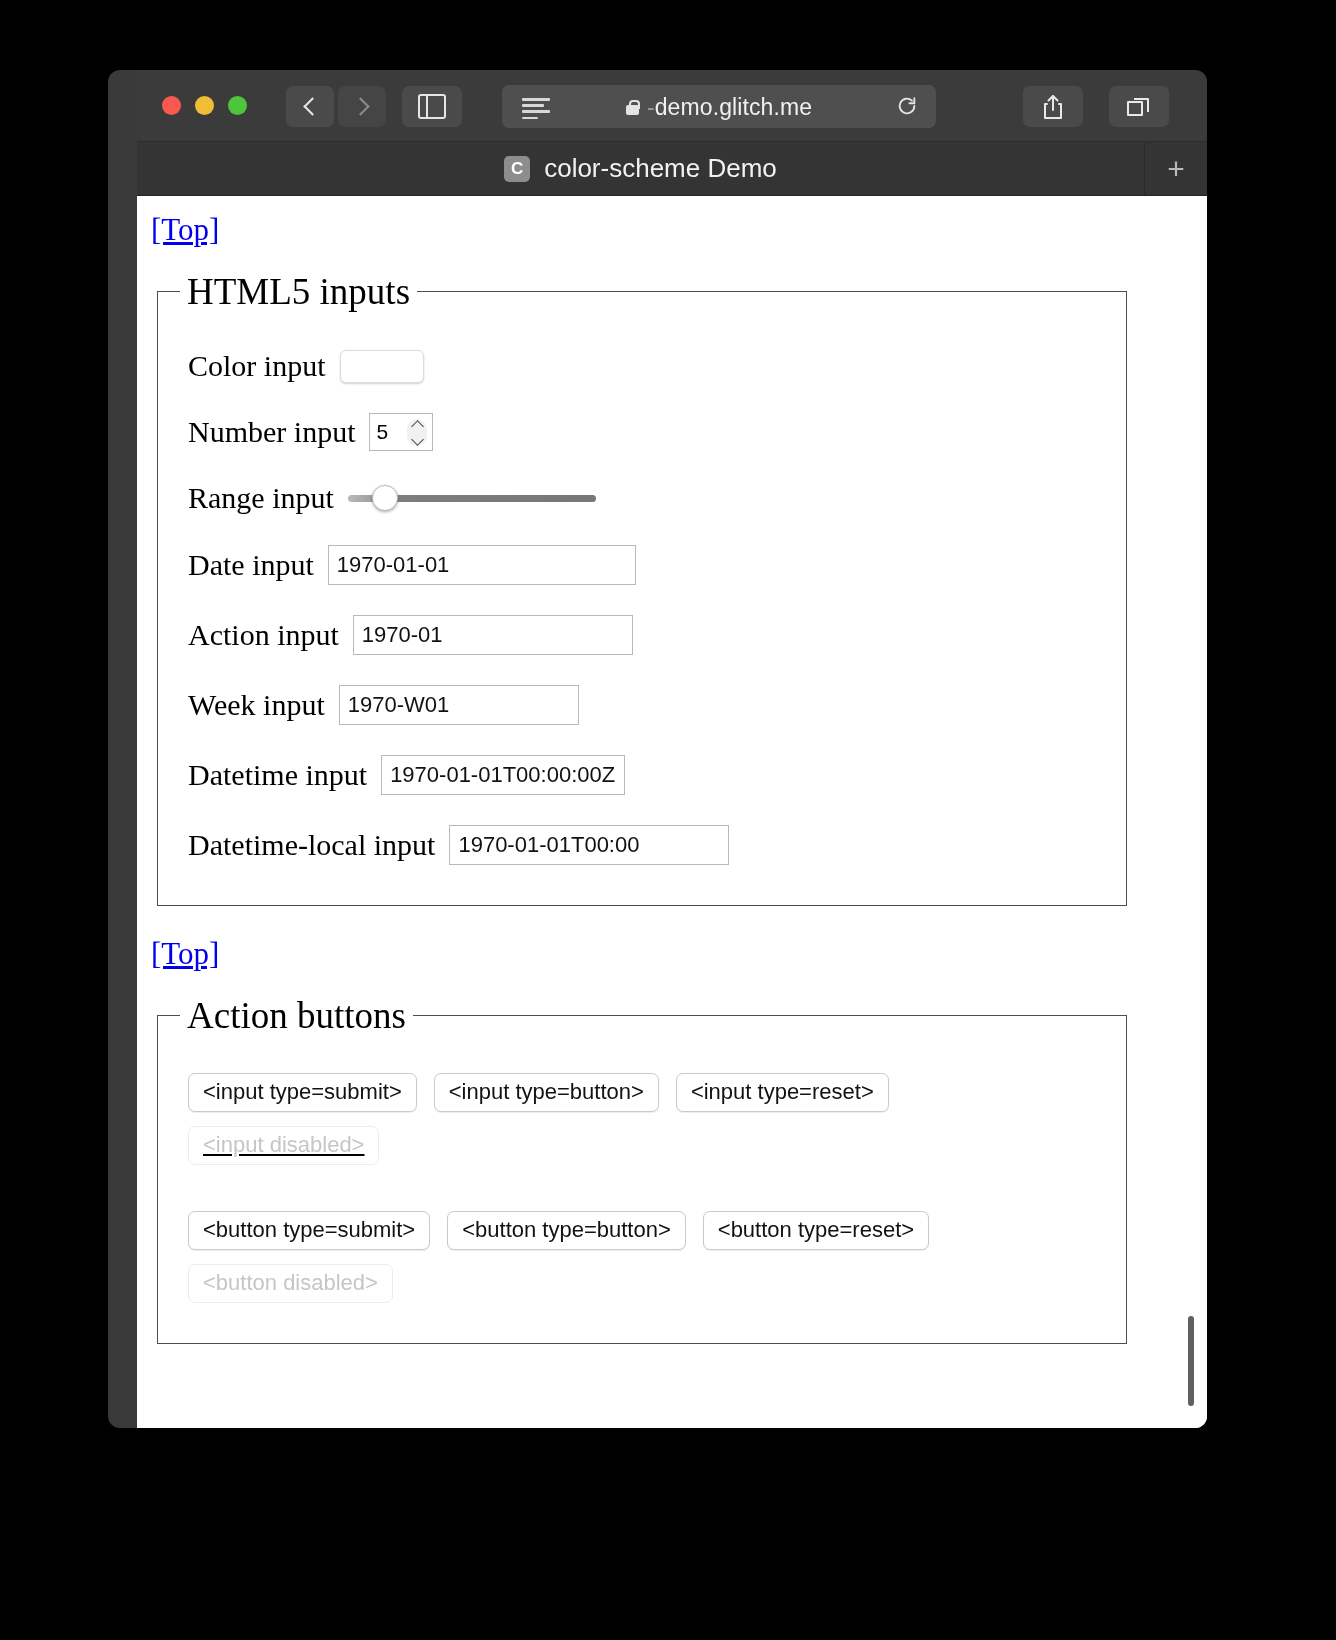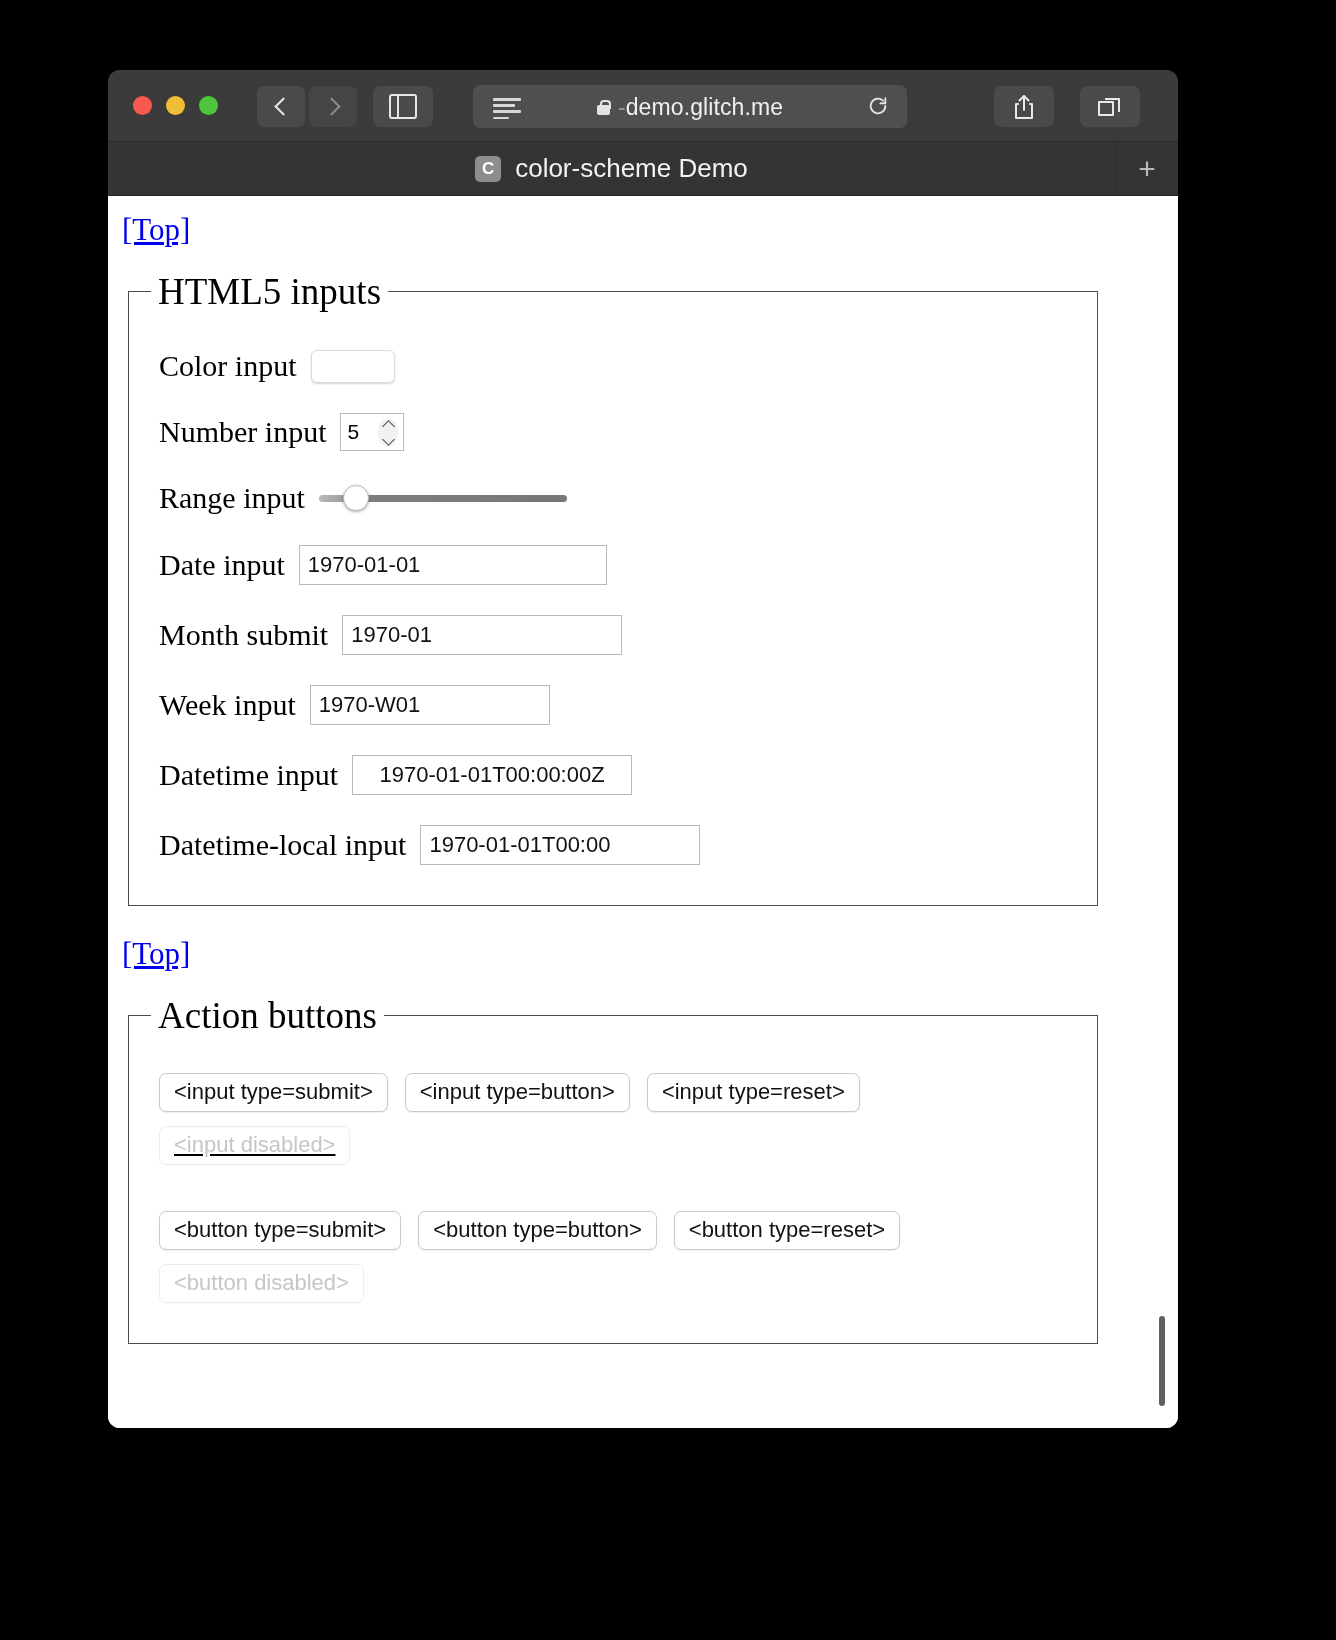--- a/index.html
+++ b/index.html
@@ -23,20 +23,21 @@
   .window {
     position: absolute;
     left: 108px;
     top: 70px;
     width: 1070px;
     height: 1358px;
     border-radius: 12px;
     background: #3a3a3a;
     box-shadow: 0 18px 60px rgba(0,0,0,0.85);
     overflow: hidden;
+    padding-left: 29px;
   }
 
   
   .toolbar {
     position: relative;
     height: 71px;
     background: #3b3b3b;
     border-bottom: 1px solid #2b2b2b;
   }
   .traffic {
@@ -360,21 +361,21 @@
     display: flex;
     align-items: center;
     padding: 0 8px;
     font-family: "Liberation Sans", sans-serif;
     font-size: 22px;
     color: #111111;
   }
   .w-date  { width: 308px; }
   .w-month { width: 280px; }
   .w-week  { width: 240px; }
-  .w-dt    { width: 280px; justify-content: center; }
+  .w-dt    { width: 244px; }
   .w-dtl   { width: 280px; }
 
   
   .btn-row {
     display: flex;
     align-items: flex-end;
     gap: 17px;
     margin-bottom: 14px;
     flex-wrap: wrap;
   }
@@ -499,21 +500,21 @@
             </div>
 
             <div class="row">
               <span class="lbl">Date input</span>
               <span class="tinput w-date">
                 <span>1970-01-01</span>
               </span>
             </div>
 
             <div class="row">
-              <span class="lbl">Month submit</span>
+              <span class="lbl">Action input</span>
               <span class="tinput w-month">
                 <span>1970-01</span>
               </span>
             </div>
 
             <div class="row">
               <span class="lbl">Week input</span>
               <span class="tinput w-week">
                 <span>1970-W01</span>
               </span>

